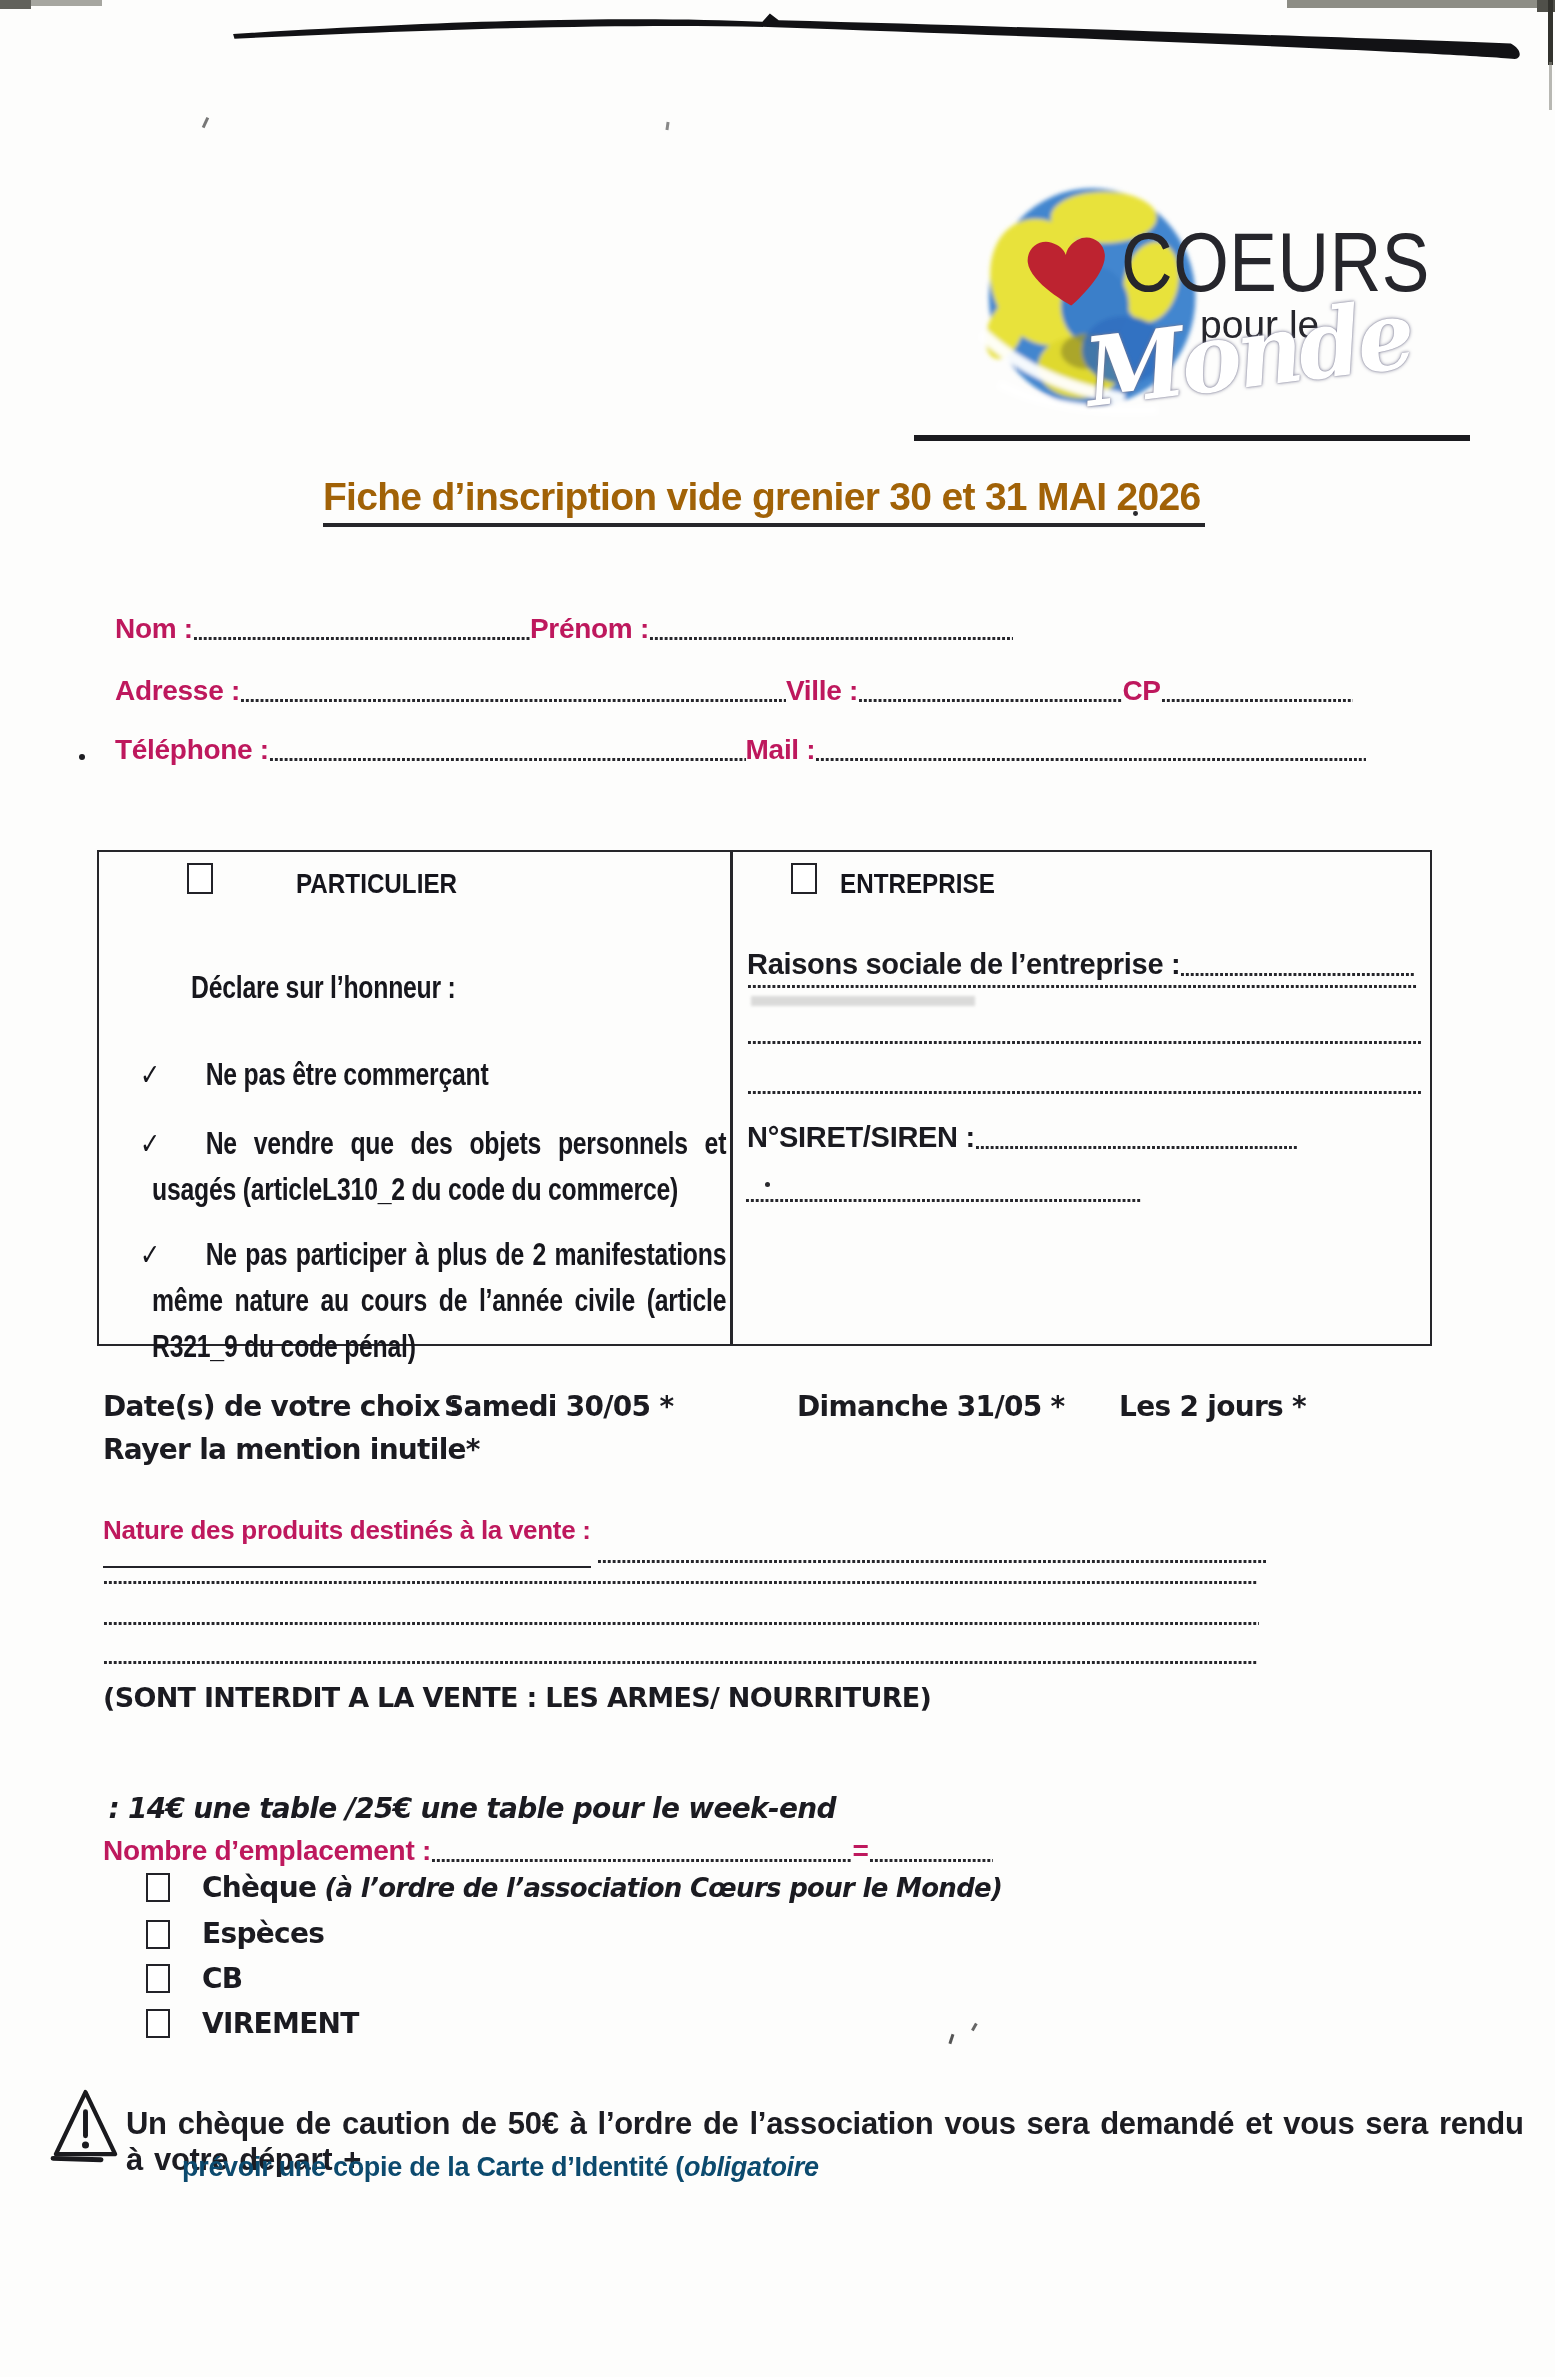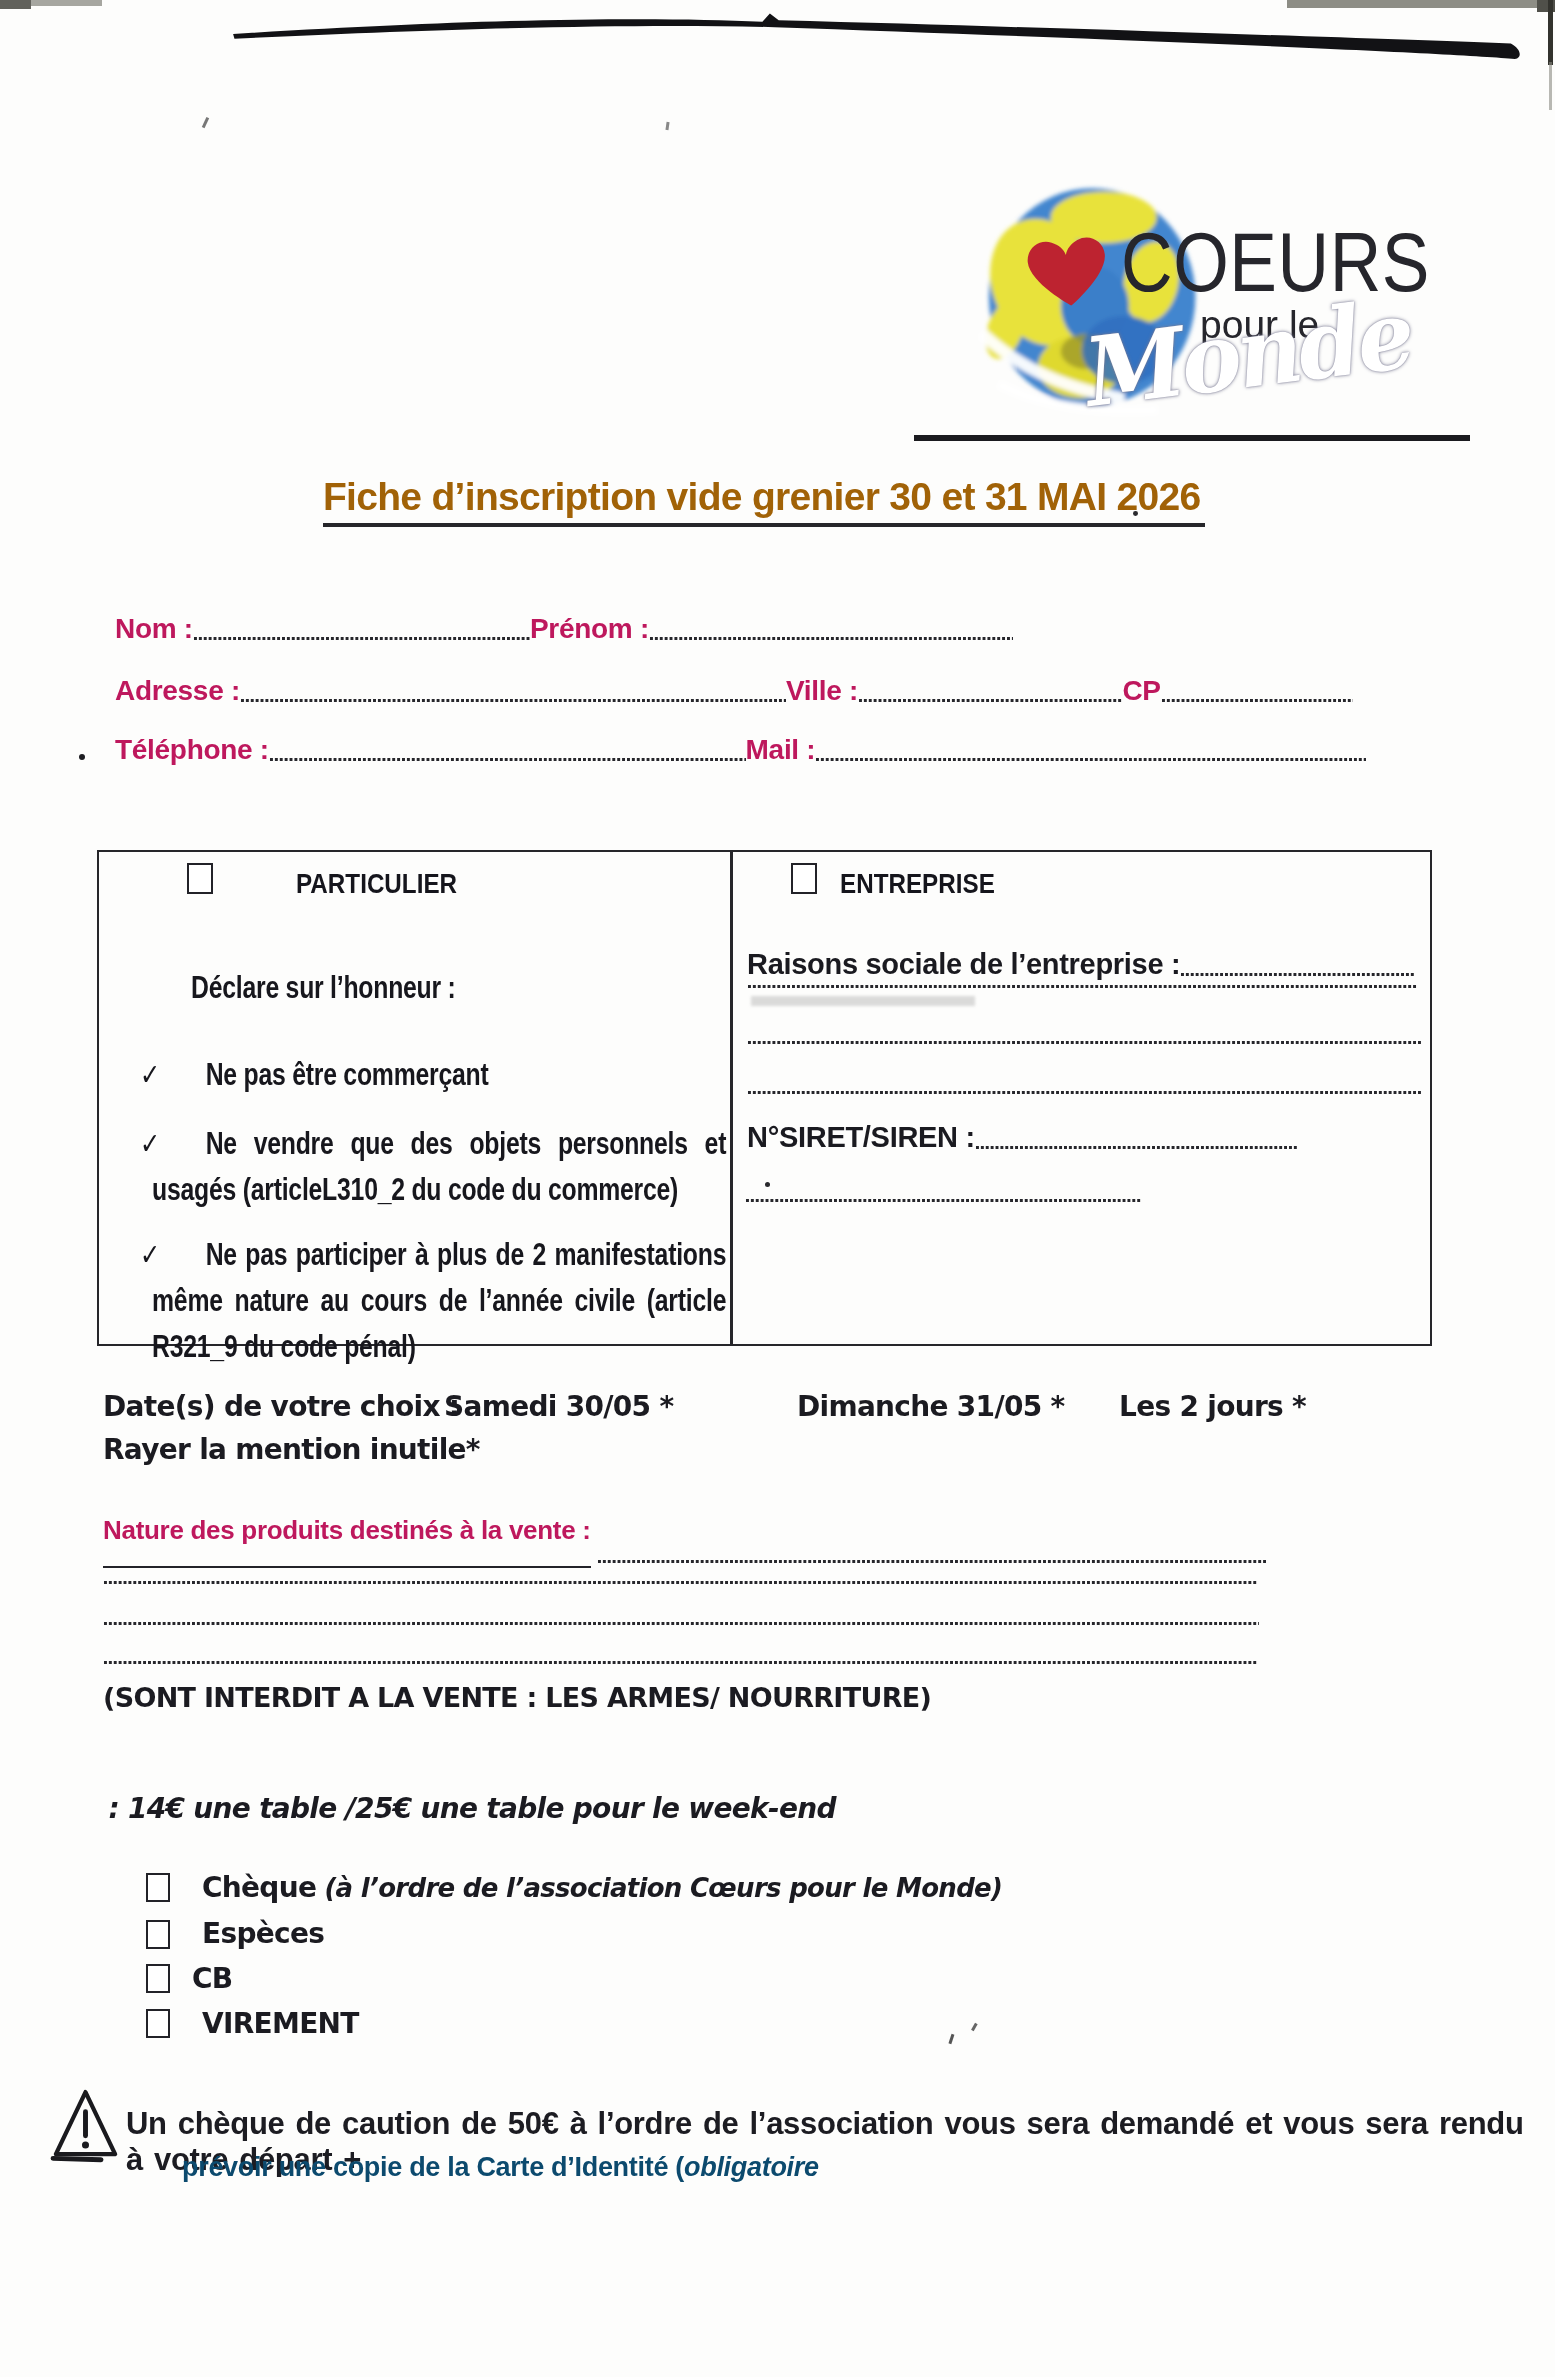--- a/index.html
+++ b/index.html
@@ -155,30 +155,36 @@
     <span class="dots" style="flex-grow:1;margin-left:6.8px;"></span>
   </div>
   <div class="dotline" style="left:103px;top:1580px;width:1155px;"></div>
   <div class="dotline" style="left:103px;top:1621px;width:1156px;"></div>
   <div class="dotline" style="left:103px;top:1660px;width:1155px;"></div>
   <div class="abs fun" style="left:103px;top:1682px;font-size:27px;">(SONT INTERDIT A LA VENTE : LES ARMES/ NOURRITURE)</div>
 
   <div class="abs row" style="left:103px;top:1792px;">
     <span class="fun it" style="font-size:28px;margin-left:5.4px;font-weight:600;">: 14€ une table /25€ une table pour le week-end</span>
   </div>
+  <div class="abs row" style="left:103px;top:1835px;width:890px;">
+    <span class="lbl">Nombre d’emplacement :</span>
+    <span class="dots" style="flex-grow:650;"></span>
+    <span class="lbl">=</span>
+    <span class="dots" style="flex-grow:192;"></span>
+  </div>
 
   <div class="cbx" style="left:146px;top:1873px;width:20.4px;height:24.5px;"></div>
   <div class="abs row" style="left:202px;top:1871px;">
     <span class="fun" style="font-size:28px;">Chèque</span>
     <span class="fun it" style="font-size:26px;font-weight:600;margin-left:8.2px;">(à l’ordre de l’association Cœurs pour le Monde)</span>
   </div>
   <div class="cbx" style="left:146px;top:1920px;width:20.4px;height:24.5px;"></div>
   <div class="abs fun" style="left:202px;top:1917px;font-size:28px;">Espèces</div>
   <div class="cbx" style="left:146px;top:1964px;width:20.4px;height:24.5px;"></div>
-  <div class="abs fun" style="left:192px;top:1962px;font-size:28px;">CB</div>
+  <div class="abs fun" style="left:202px;top:1962px;font-size:28px;">CB</div>
   <div class="cbx" style="left:146px;top:2009px;width:20.4px;height:24.5px;"></div>
   <div class="abs fun" style="left:202px;top:2007px;font-size:28px;">VIREMENT</div>
 
   <svg class="abs" style="left:50px;top:2085px;" width="71" height="79" viewBox="0 0 100 112">
     <path d="M50,10 L92,98 L8,98 Z" fill="none" stroke="#1a1a1e" stroke-width="6" stroke-linejoin="round"></path>
     <line x1="50" y1="38" x2="50" y2="72" stroke="#1a1a1e" stroke-width="7" stroke-linecap="round"></line>
     <circle cx="50" cy="85" r="5" fill="#1a1a1e"></circle>
     <line x1="4" y1="104" x2="72" y2="106" stroke="#1a1a1e" stroke-width="7" stroke-linecap="round"></line>
   </svg>
   <div class="abs" style="left:126px;top:2106px;width:1399px;font-size:31px;font-weight:600;letter-spacing:-0.3px;word-spacing:2.7px;color:#1c1c22;">Un chèque de caution de 50€ à l’ordre de l’association vous sera demandé et vous sera rendu à votre départ +</div>

